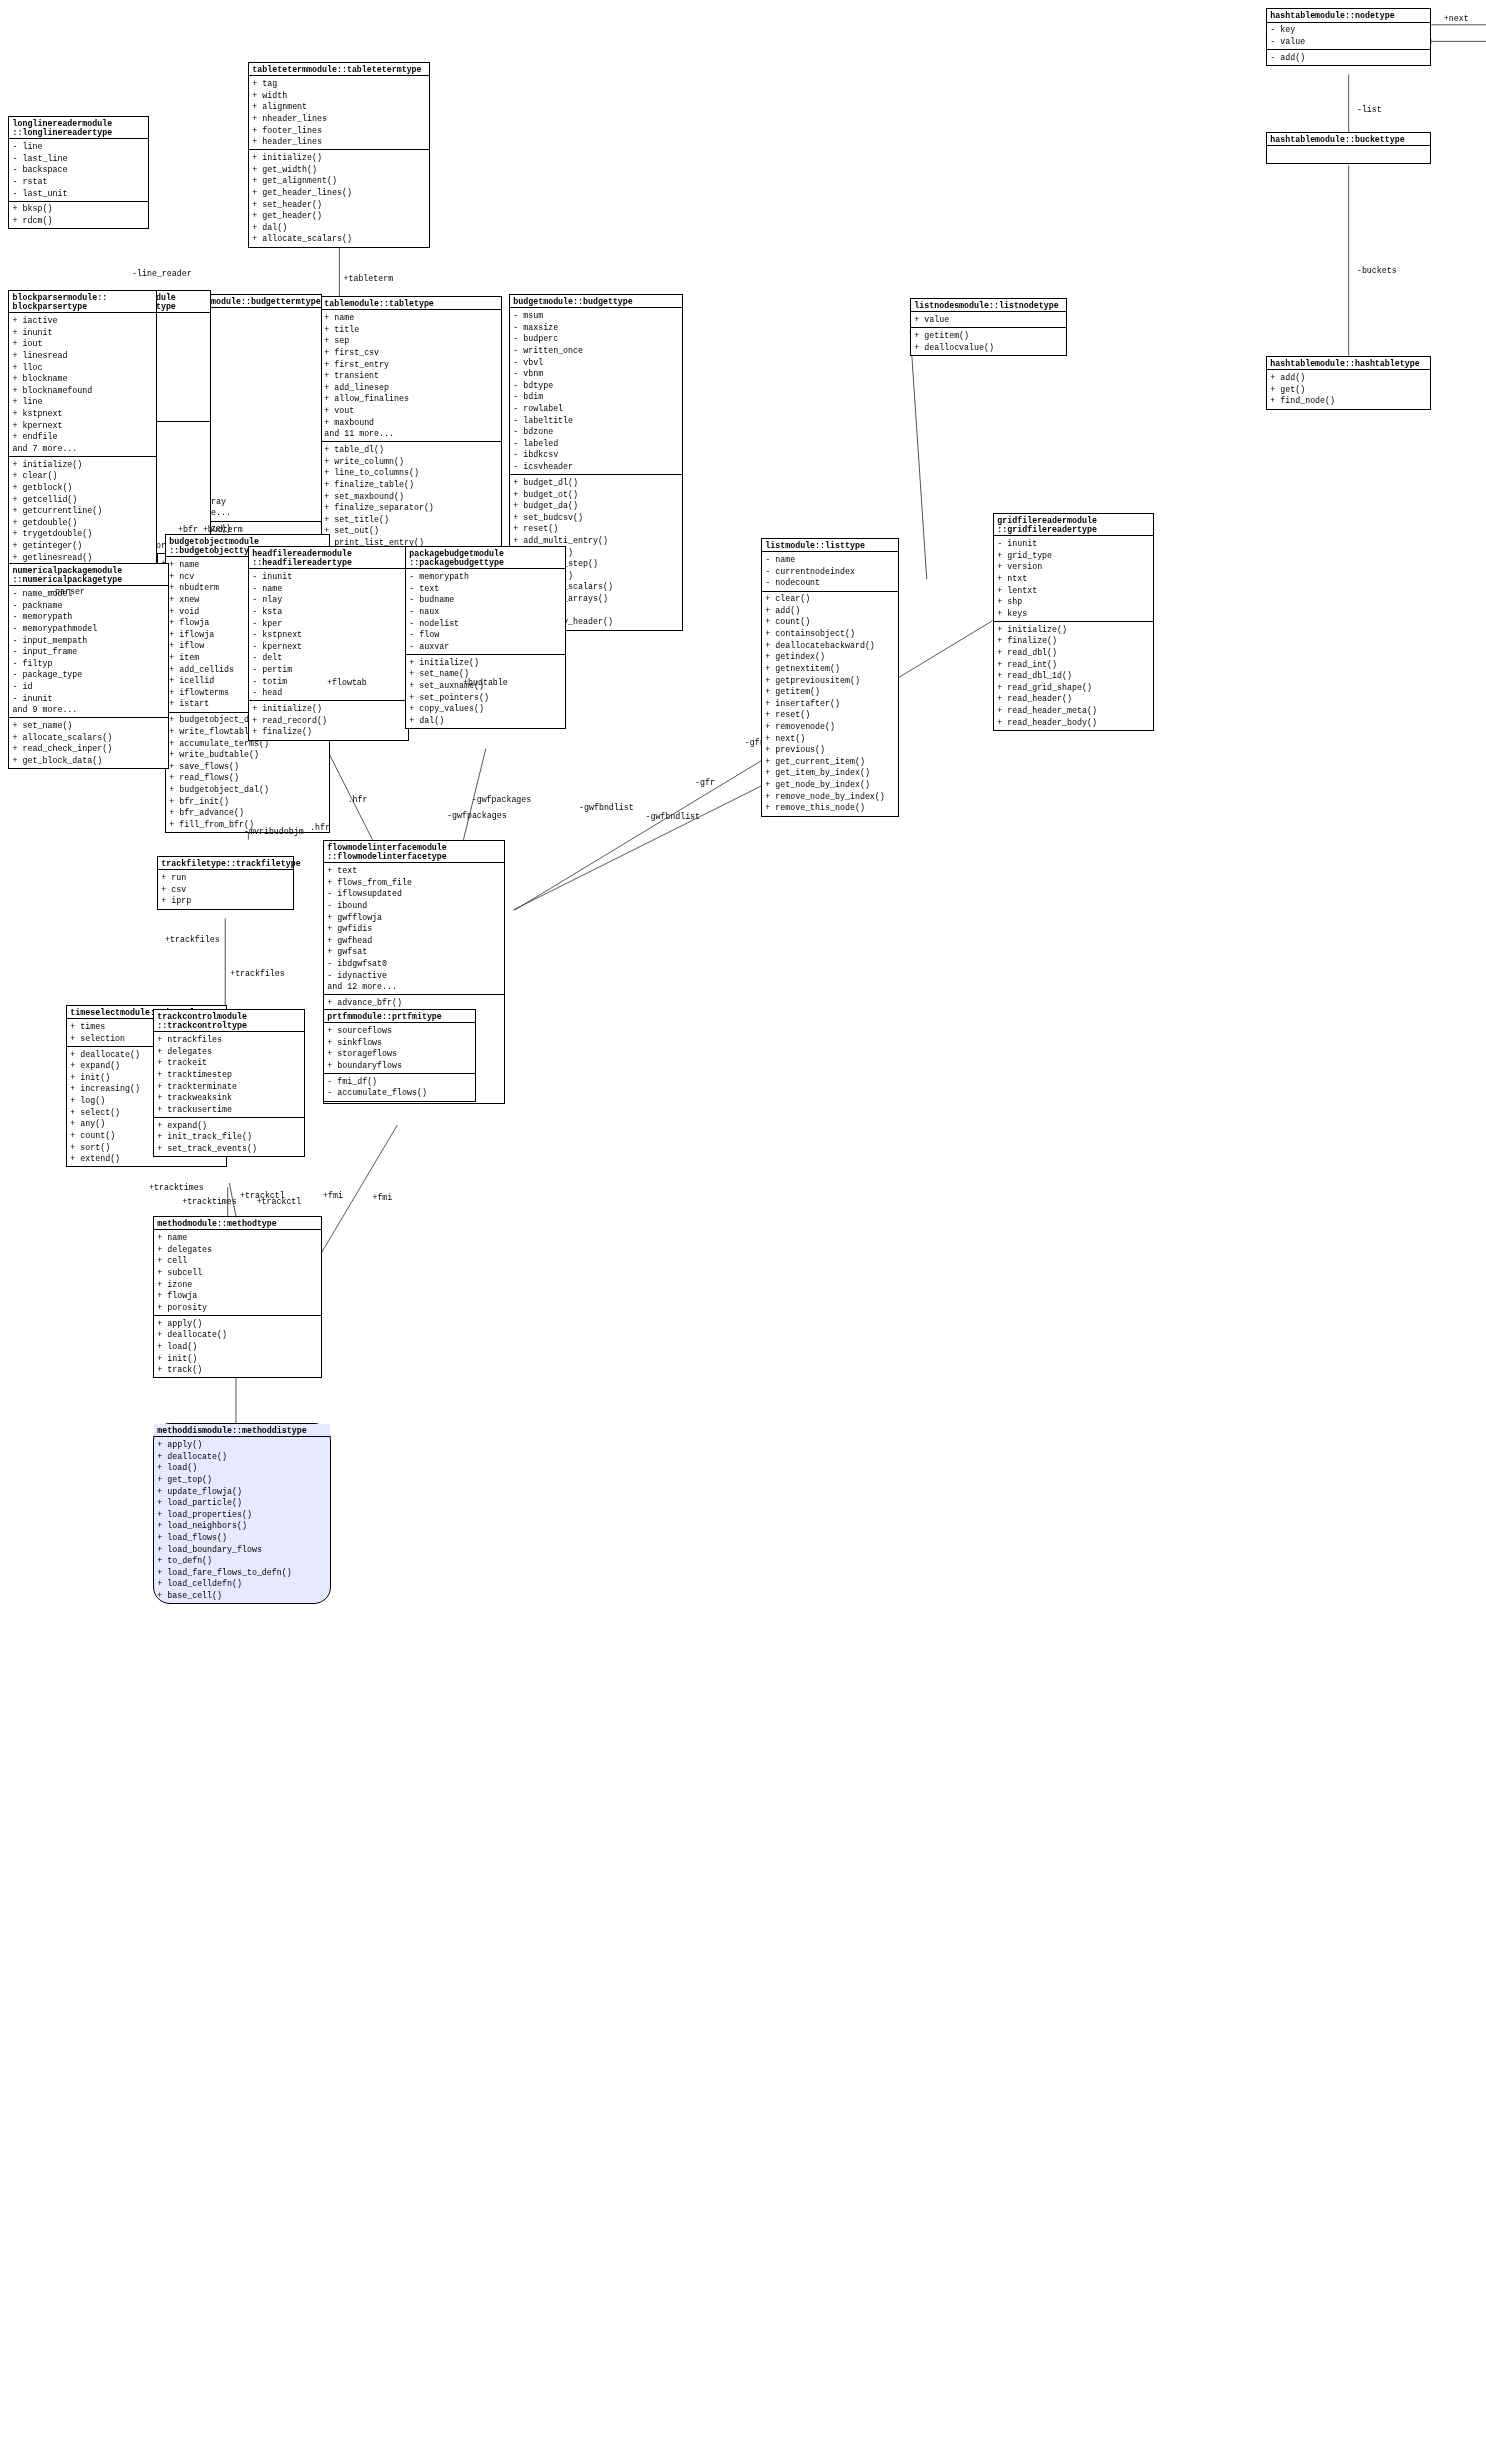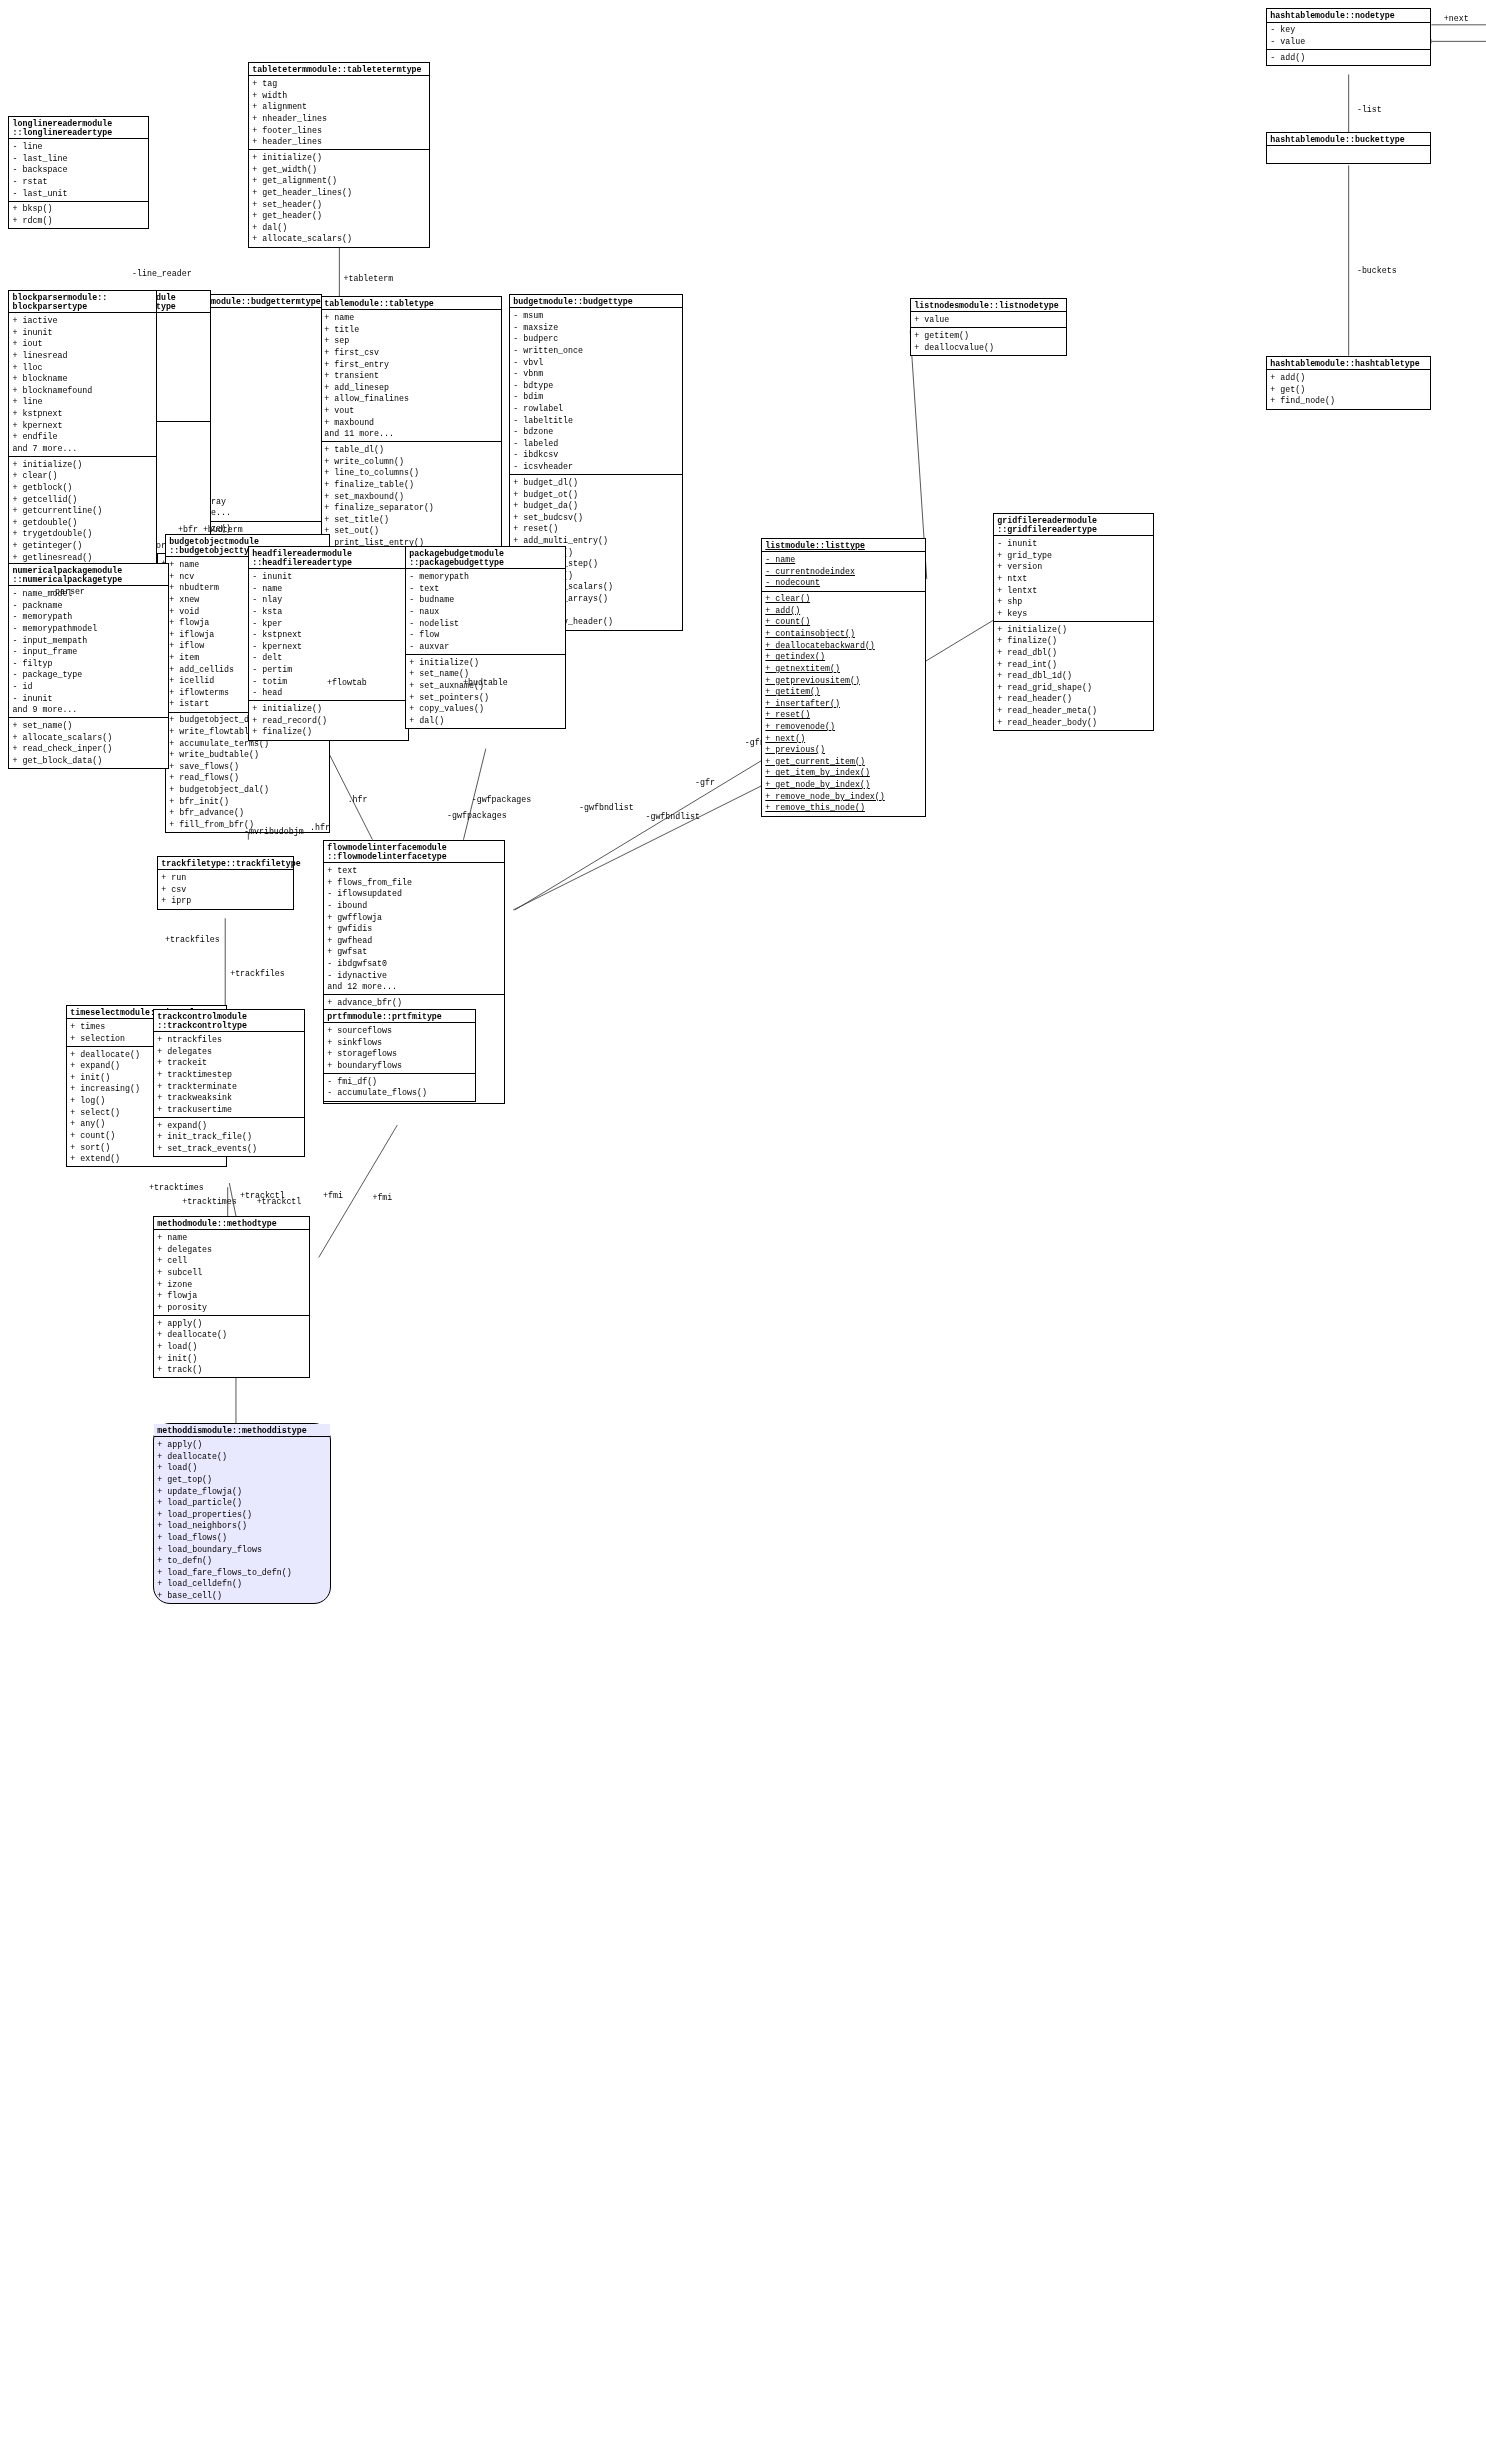--- a/index.html
+++ b/index.html
@@ -469,21 +469,21 @@
     <div class="box-section">
       <div>+ initialize()</div>
       <div>+ set_name()</div>
       <div>+ set_auxname()</div>
       <div>+ set_pointers()</div>
       <div>+ copy_values()</div>
       <div>+ dal()</div>
     </div>
   </div>
 
-  <div class="uml-box" style="left:761px; top:538px; width:165px;text-decoration:underline;">
+  <div class="uml-box" style="left:761px; top:538px; width:138px;">
     <div class="box-header">listmodule::listtype</div>
     <div class="box-section">
       <div>- name</div>
       <div>- currentnodeindex</div>
       <div>- nodecount</div>
     </div>
     <div class="box-section">
       <div>+ clear()</div>
       <div>+ add()</div>
       <div>+ count()</div>
@@ -612,21 +612,21 @@
       <div>+ sinkflows</div>
       <div>+ storageflows</div>
       <div>+ boundaryflows</div>
     </div>
     <div class="box-section">
       <div>- fmi_df()</div>
       <div>- accumulate_flows()</div>
     </div>
   </div>
 
-  <div class="uml-box" style="left:153px; top:1216px; width:157px;">
+  <div class="uml-box" style="left:153px; top:1216px; width:169px;">
     <div class="box-header">methodmodule::methodtype</div>
     <div class="box-section">
       <div>+ name</div>
       <div>+ delegates</div>
       <div>+ cell</div>
       <div>+ subcell</div>
       <div>+ izone</div>
       <div>+ flowja</div>
       <div>+ porosity</div>
     </div>

